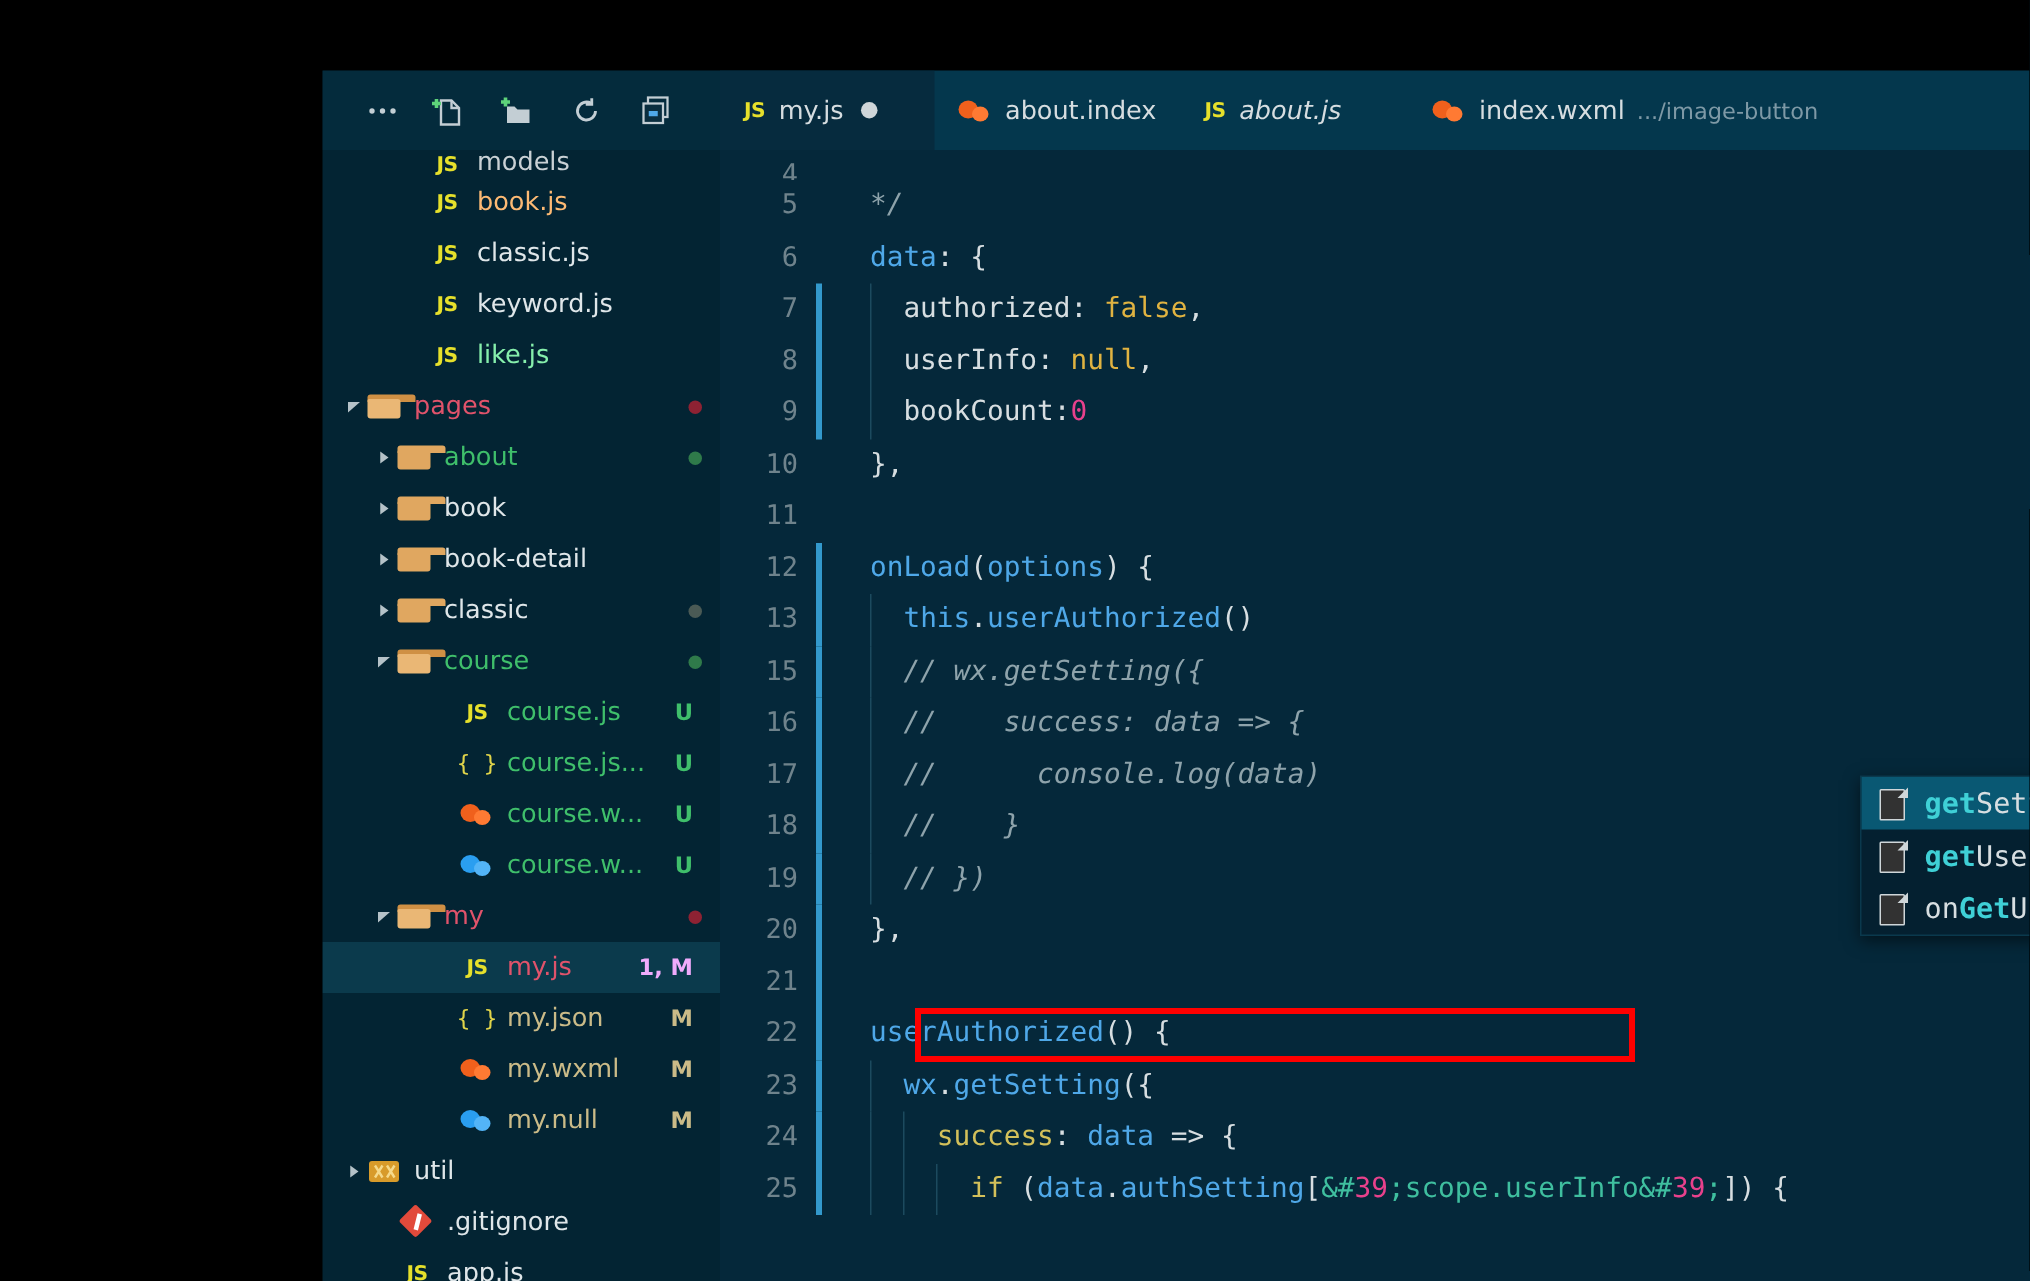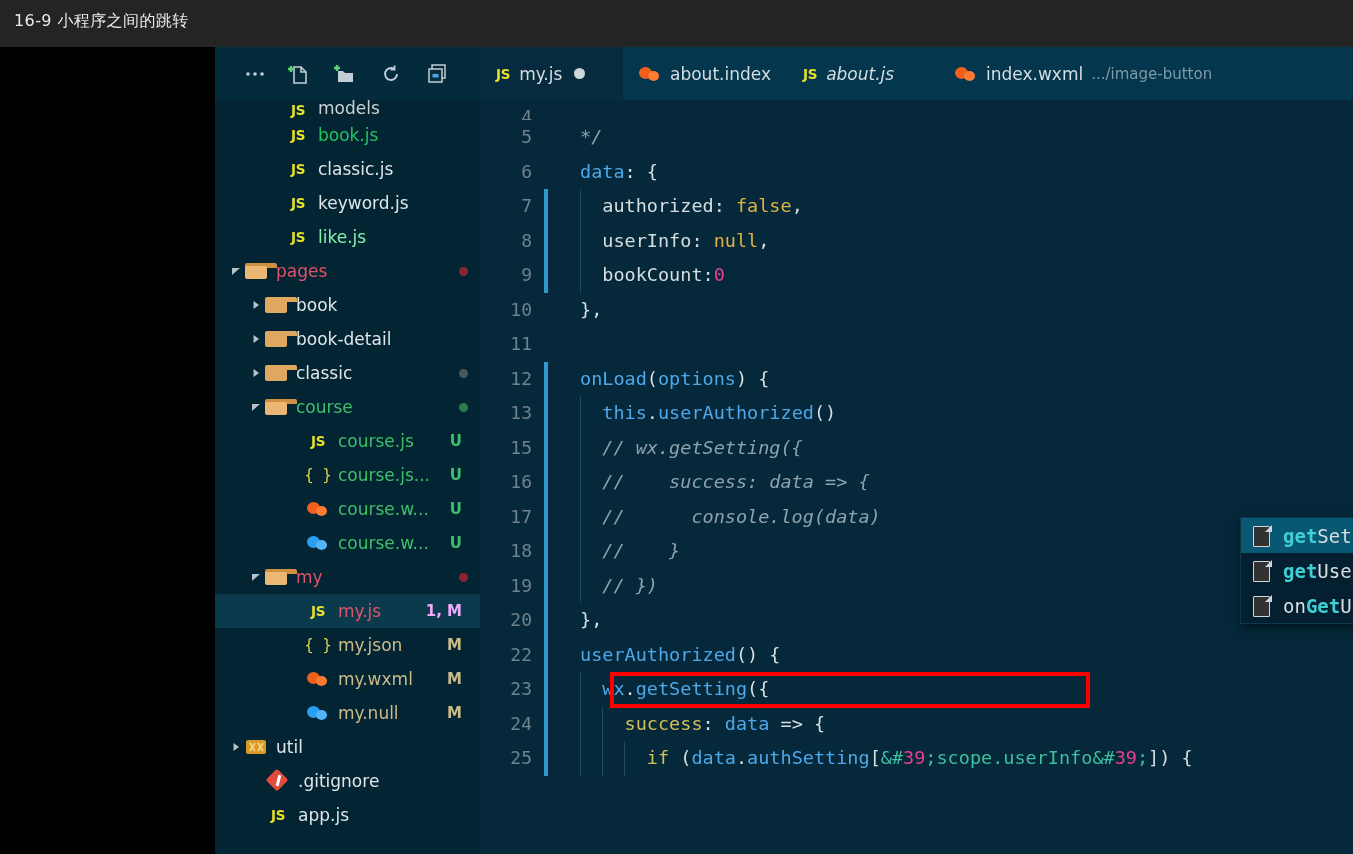--- a/index.html
+++ b/index.html
@@ -215,24 +215,20 @@
   .annot {
     position: absolute; left: 610px; top: 672px; width: 480px; height: 36px;
     border: 4px solid #ff0000; z-index: 30; pointer-events: none;
   }
 </style>
 </head>
 <body>
 
 <div id="root">
 
-  <div class="titlebar">
-    <div class="tb-left"></div>
-    <div class="title-text">16-9 小程序之间的跳转</div>
-  </div>
 
   <div class="letterbox"></div>
 
   <div class="sidebar">
     <div class="sb-toolbar">
       <div class="tb-icon i-dots">
         <svg width="20" height="6" viewBox="0 0 20 6">
             <circle cx="3" cy="3" r="1.8" fill="#c3ced4"></circle>
             <circle cx="10" cy="3" r="1.8" fill="#c3ced4"></circle>
             <circle cx="17" cy="3" r="1.8" fill="#c3ced4"></circle>
@@ -271,21 +267,21 @@
           <span class="ficon">
             <span class="js-badge">JS</span>
           </span>
           <span class="label" style="color:#c9d1d5">models</span>
         </div>
         <div class="row">
           <span style="width:70px;flex:none"></span>
           <span class="ficon">
             <span class="js-badge">JS</span>
           </span>
-          <span class="label" style="color:#22c55e">book.js</span>
+          <span class="label" style="color:#fdba74">book.js</span>
         </div>
         <div class="row">
           <span style="width:70px;flex:none"></span>
           <span class="ficon">
             <span class="js-badge">JS</span>
           </span>
           <span class="label" style="color:#dfe6e9">classic.js</span>
         </div>
         <div class="row">
           <span style="width:70px;flex:none"></span>
@@ -308,20 +304,35 @@
             </svg>
           </span>
           <span class="ficon">
             <span class="folder-ico open">
               <i class="tab"></i>
               <i class="bk"></i>
             </span>
           </span>
           <span class="label" style="color:#e0536b">pages</span>
           <span class="dotmark" style="background: rgb(142, 34, 51);"></span>
+        </div>
+        <div class="row">
+          <span class="twisty" style="margin-left:34px">
+            <svg width="10" height="10" viewBox="0 0 10 10">
+              <path d="M2.5 1 L8 5 L2.5 9 Z" fill="#b5c2c8"></path>
+            </svg>
+          </span>
+          <span class="ficon">
+            <span class="folder-ico">
+              <i class="tab"></i>
+              <i class="bk"></i>
+            </span>
+          </span>
+          <span class="label" style="color:#3fbf6b">about</span>
+          <span class="dotmark" style="background: rgb(47, 122, 74);"></span>
         </div>
         <div class="row">
           <span class="twisty" style="margin-left:34px">
             <svg width="10" height="10" viewBox="0 0 10 10">
               <path d="M2.5 1 L8 5 L2.5 9 Z" fill="#b5c2c8"></path>
             </svg>
           </span>
           <span class="ficon">
             <span class="folder-ico">
               <i class="tab"></i>
@@ -545,20 +556,21 @@
         <div class="cl"><span class="ln">10</span><span class="src">},</span></div>
         <div class="cl"><span class="ln">11</span><span class="src"></span></div>
         <div class="cl"><span class="ln">12</span><span class="chg"></span><span class="src"><span class="k-fn">onLoad</span>(<span class="k-fn">options</span>) {</span></div>
         <div class="cl"><span class="ln">13</span><span class="chg"></span><span class="ind" style="left:100px"></span><span class="src">  <span class="k-fn">this</span>.<span class="k-fn">userAuthorized</span>()</span></div>
         <div class="cl"><span class="ln">15</span><span class="chg"></span><span class="ind" style="left:100px"></span><span class="src"><span class="k-cmt">  // wx.getSetting({</span></span></div>
         <div class="cl"><span class="ln">16</span><span class="chg"></span><span class="ind" style="left:100px"></span><span class="src"><span class="k-cmt">  //    success: data =&gt; {</span></span></div>
         <div class="cl"><span class="ln">17</span><span class="chg"></span><span class="ind" style="left:100px"></span><span class="src"><span class="k-cmt">  //      console.log(data)</span></span></div>
         <div class="cl"><span class="ln">18</span><span class="chg"></span><span class="ind" style="left:100px"></span><span class="src"><span class="k-cmt">  //    }</span></span></div>
         <div class="cl"><span class="ln">19</span><span class="chg"></span><span class="ind" style="left:100px"></span><span class="src"><span class="k-cmt">  // })</span></span></div>
         <div class="cl"><span class="ln">20</span><span class="chg"></span><span class="src">},</span></div>
+        <div class="cl"><span class="ln">21</span><span class="chg"></span><span class="src"></span></div>
         <div class="cl"><span class="ln">22</span><span class="chg"></span><span class="src"><span class="k-fn">userAuthorized</span>() {</span></div>
         <div class="cl"><span class="ln">23</span><span class="chg"></span><span class="ind" style="left:100px"></span><span class="src">  <span class="k-fn">wx</span>.<span class="k-fn">getSetting</span>({</span></div>
         <div class="cl"><span class="ln">24</span><span class="chg"></span><span class="ind" style="left:100px"></span><span class="ind" style="left:122px"></span><span class="src">    <span class="k-ctl">success</span>: <span class="k-fn">data</span> =&gt; {</span></div>
         <div class="cl"><span class="ln">25</span><span class="chg"></span><span class="ind" style="left:100px"></span><span class="ind" style="left:122px"></span><span class="ind" style="left:144px"></span><span class="src">      <span class="k-ctl">if</span> (<span class="k-fn">data</span>.<span class="k-fn">authSetting</span>[<span class="k-str">&amp;#<span class="k-num">39</span>;scope.userInfo&amp;#<span class="k-num">39</span>;</span>]) {</span></div>
       </div>
     <div class="acmenu" id="acmenu">
         <div class="acrow sel">
           <span class="docico">
             <i class="pg"></i>
             <i class="fold"></i>

